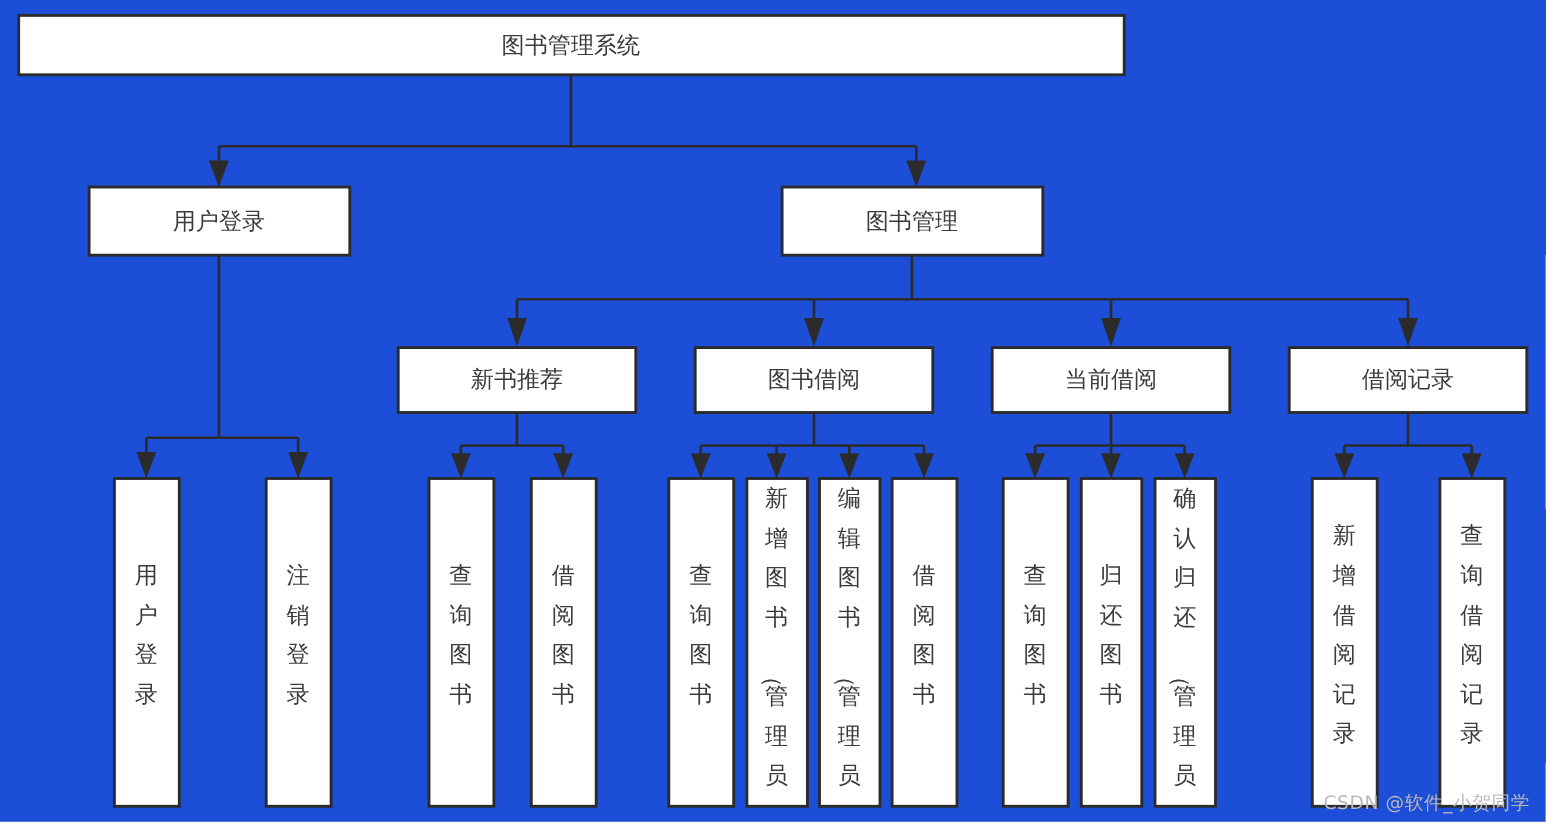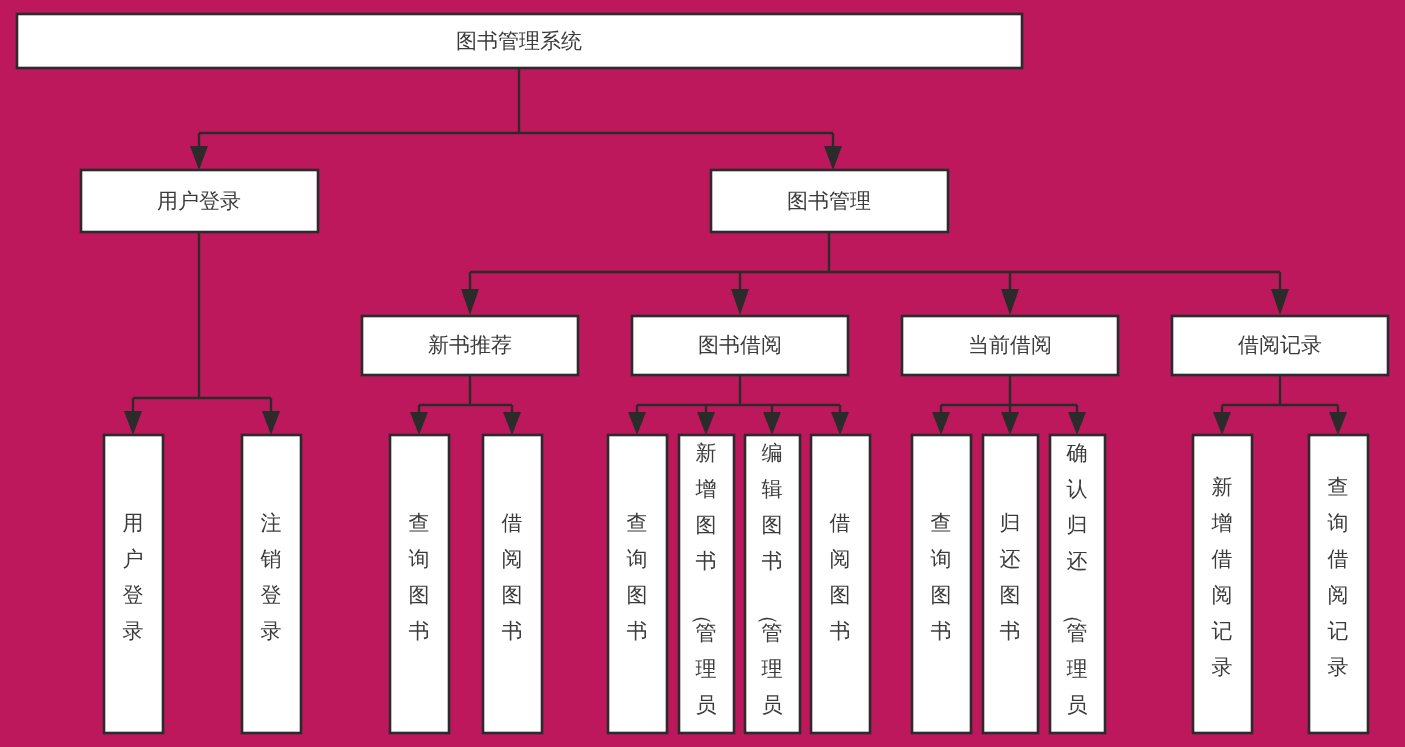--- a/index.html
+++ b/index.html
@@ -11,21 +11,21 @@
   body {
     width: 1405px;
     height: 747px;
     overflow: hidden;
     font-family: "DejaVu Sans", "Liberation Sans", sans-serif;
   }
   #diagram-root {
     position: relative;
     width: 1405px;
     height: 747px;
-    background: #be185d;
+    background: #1d4ed8;
   }
   svg#diagram-canvas {
     position: absolute;
     top: 0;
     left: 0;
     width: 1405px;
     height: 747px;
     display: block;
   }
   .node-box {
@@ -206,14 +206,15 @@
       <text class="leaf-label-v" x="1222" y="584"><tspan x="1222" y="494">新</tspan><tspan x="1222" y="530">增</tspan><tspan x="1222" y="566">借</tspan><tspan x="1222" y="602">阅</tspan><tspan x="1222" y="638">记</tspan><tspan x="1222" y="674">录</tspan></text>
     </g>
 
     <g>
       <rect class="node-box" x="1309" y="435" width="59" height="298"></rect>
       <text class="leaf-label-v" x="1338" y="584"><tspan x="1338" y="494">查</tspan><tspan x="1338" y="530">询</tspan><tspan x="1338" y="566">借</tspan><tspan x="1338" y="602">阅</tspan><tspan x="1338" y="638">记</tspan><tspan x="1338" y="674">录</tspan></text>
     </g>
 
   </svg>
 
+  <div class="watermark">CSDN @软件_小贺同学</div>
 
 </div>
 
 </body></html>

